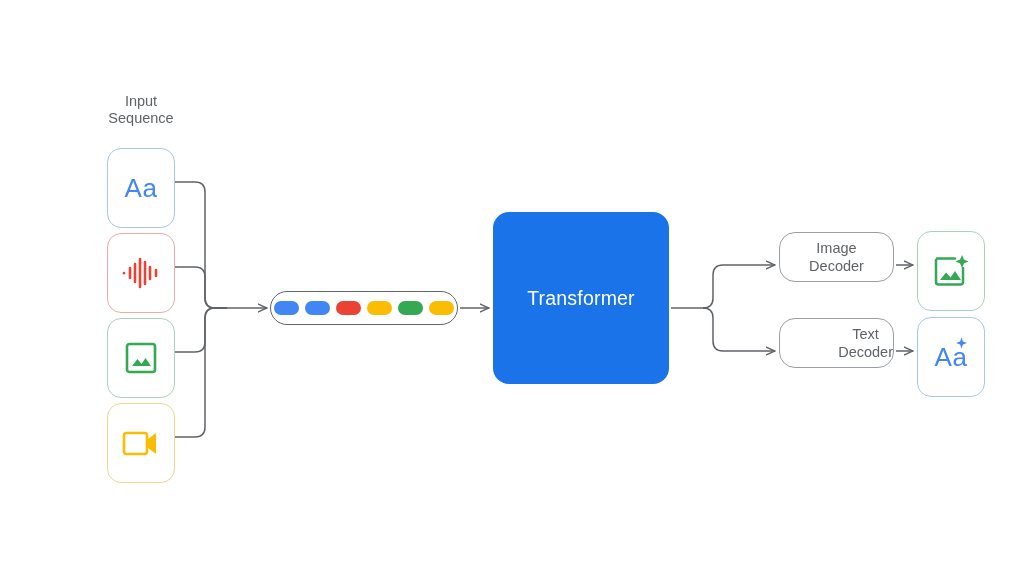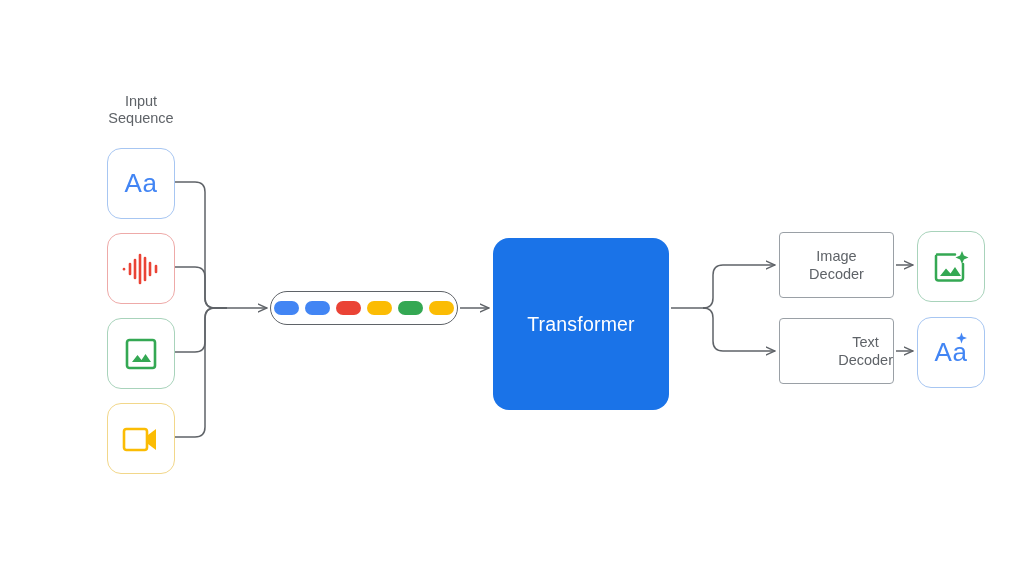--- a/index.html
+++ b/index.html
@@ -34,21 +34,21 @@
     text-align: center;
     font-size: 14.5px;
     line-height: 17px;
     color: #5f6368;
     white-space: pre-line;
   }
 
   .io-box {
     position: absolute;
     width: 68px;
-    height: 71px;
+    height: 80px;
     border-radius: 14px;
     border: 1.6px solid #999;
     background: #ffffff;
     display: flex;
     align-items: center;
     justify-content: center;
     box-sizing: border-box;
   }
   .io-box.blue   { border-color: #a7c6f2; }
   .io-box.red    { border-color: #eeaaa8; }
@@ -81,43 +81,43 @@
   .token {
     width: 25px;
     height: 14px;
     border-radius: 7px;
   }
 
   
   #transformer {
     position: absolute;
     left: 466px;
-    top: 238px;
+    top: 212px;
     width: 176px;
     height: 172px;
     border-radius: 16px;
     background: #1a73e8;
     display: flex;
     align-items: center;
     justify-content: center;
   }
   #transformer .label {
     color: #ffffff;
     font-size: 19.5px;
     letter-spacing: 0.2px;
   }
 
   
   .decoder {
     position: absolute;
     left: 752px;
     width: 115px;
-    height: 66px;
+    height: 50px;
     border: 1.5px solid #9aa0a6;
-    border-radius: 4px;
+    border-radius: 16px;
     background: #ffffff;
     display: flex;
     align-items: center;
     justify-content: center;
     text-align: center;
     box-sizing: border-box;
   }
   .decoder .label {
     font-size: 14.5px;
     line-height: 18px;

